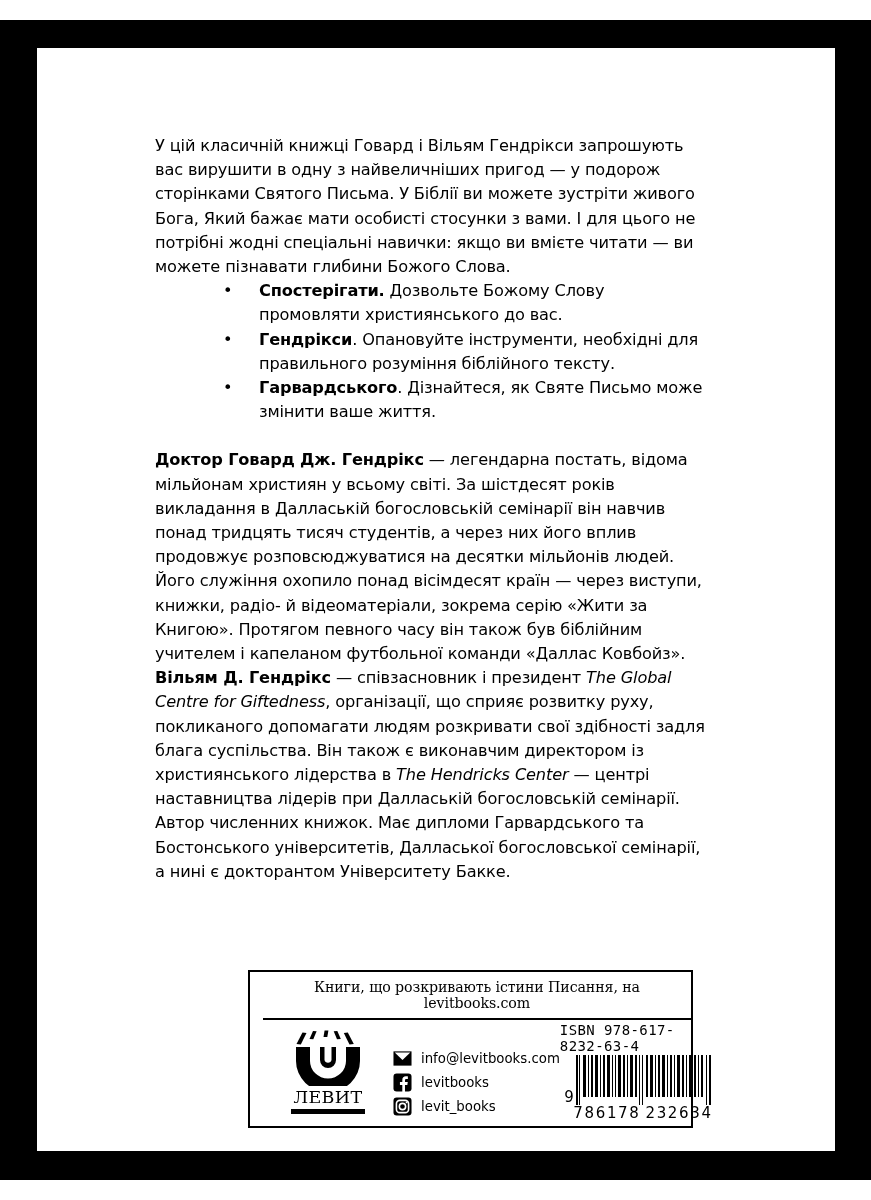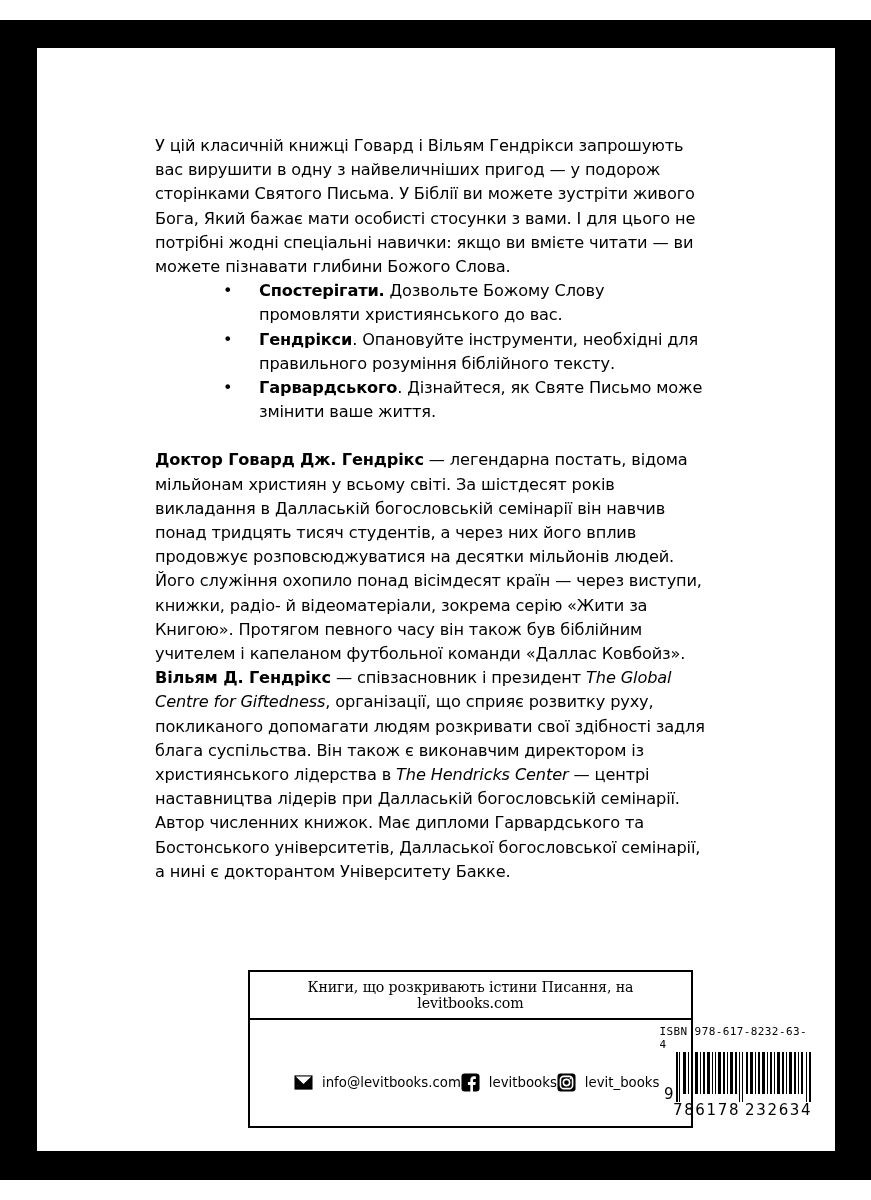--- a/index.html
+++ b/index.html
@@ -85,20 +85,21 @@
 
   
   .footer-box {
     position: absolute;
     left: 211px;
     top: 922px;
     width: 445px;
     border: 2.5px solid #000000;
     background: #ffffff;
     box-sizing: border-box;
+    padding-left: 13px;
   }
   .tagline {
     font-family: "DejaVu Serif", serif;
     font-size: 14.2px;
     text-align: center;
     padding: 7px 4px 7px;
     border-bottom: 2.5px solid #000000;
     color: #000000;
     letter-spacing: -0.1px;
   }
@@ -135,21 +136,22 @@
     height: 4.5px;
     background: #000;
     margin-top: 2px;
   }
 
   
   .contacts {
     flex: 1 1 auto;
     padding-left: 22px;
     display: flex;
-    flex-direction: row;
+    flex-direction: column;
+    gap: 5px;
     margin-top: 20px;
   }
   .contact-row {
     display: flex;
     align-items: center;
     gap: 9px;
     font-size: 13.3px;
     color: #000;
     font-family: "DejaVu Sans", sans-serif;
   }
@@ -164,21 +166,21 @@
   .barcode-wrap {
     flex: 0 0 auto;
     width: 152px;
     display: flex;
     flex-direction: column;
     align-items: flex-end;
     padding-right: 2px;
   }
   .isbn-text {
     font-family: "DejaVu Sans Mono", monospace;
-    font-size: 11px;
+    font-size: 14px;
     letter-spacing: 0.4px;
     color: #000;
     margin-bottom: 1px;
     margin-right: 2px;
   }
   .barcode-row {
     display: flex;
     align-items: flex-end;
   }
   .ean-lead {
@@ -239,20 +241,40 @@
       <p class="para bio"><span class="bi">Доктор Говард Дж. Гендрікс</span><span> — легендарна постать, відома мільйонам християн у всьому світі. За шістдесят років викладання в Даллаській богословській семінарії він навчив понад тридцять тисяч студентів, а через них його вплив продовжує розповсюджуватися на десятки мільйонів людей. Його служіння охопило понад вісімдесят країн — через виступи, книжки, радіо- й відеоматеріали, зокрема серію «Жити за Книгою». Протягом певного часу він також був біблійним учителем і капеланом футбольної команди «Даллас Ковбойз».</span></p>
 
       <p class="para bio"><span class="bi">Вільям Д. Гендрікс</span><span> — співзасновник і президент </span><span class="it">The Global Centre for Giftedness</span><span>, організації, що сприяє розвитку руху, покликаного допомагати людям розкривати свої здібності задля блага суспільства. Він також є виконавчим директором із християнського лідерства в </span><span class="it">The Hendricks Center</span><span> — центрі наставництва лідерів при Даллаській богословській семінарії. Автор численних книжок. Має дипломи Гарвардського та Бостонського університетів, Далласької богословської семінарії, а нині є докторантом Університету Бакке.</span></p>
 
     </div>
 
     <div class="footer-box">
       <div class="tagline">Книги, що розкривають істини Писання, на levitbooks.com</div>
       <div class="footer-body">
 
+        <div class="logo">
+          <div class="logo-mark">
+            <svg width="76" height="56" viewBox="0 0 76 56" xmlns="http://www.w3.org/2000/svg">
+
+              <g fill="#000">
+                <polygon points="6.5,14 12.5,2.5 16.5,3.0 10.8,14.6"></polygon>
+                <polygon points="19.5,9 23.0,1.0 26.6,1.2 23.3,9.2"></polygon>
+                <polygon points="33.5,7 34.6,0.4 38.4,0.4 37.3,7"></polygon>
+                <polygon points="47.0,9.2 43.7,1.2 47.3,1.0 50.8,9"></polygon>
+                <polygon points="59.5,14.6 53.8,3.0 57.8,2.5 63.8,14"></polygon>
+              </g>
+
+              <path d="M6,17 L6,31 A32,31 0 0 0 70,31 L70,17 L56,17 L56,31 A18,17.5 0 0 1 20,31 L20,17 Z" fill="#000"></path>
+
+              <path d="M30,17 L30,30 A8,8 0 0 0 46,30 L46,17 L41.5,17 L41.5,30 A3.6,3.6 0 0 1 34.5,30 L34.5,17 Z" fill="#000"></path>
+            </svg>
+          </div>
+          <div class="logo-word">ЛЕВИТ</div>
+          <div class="logo-rule"></div>
+        </div>
 
         <div class="contacts">
           <div class="contact-row">
             <span class="ic">
               <svg class="ic" viewBox="0 0 20 20" xmlns="http://www.w3.org/2000/svg">
                 <rect x="0.5" y="2.5" width="19" height="15" fill="#000"></rect>
                 <polygon points="1.8,3.8 18.2,3.8 10,11.6" fill="#fff"></polygon>
               </svg>
             </span>
             <span>info@levitbooks.com</span>

